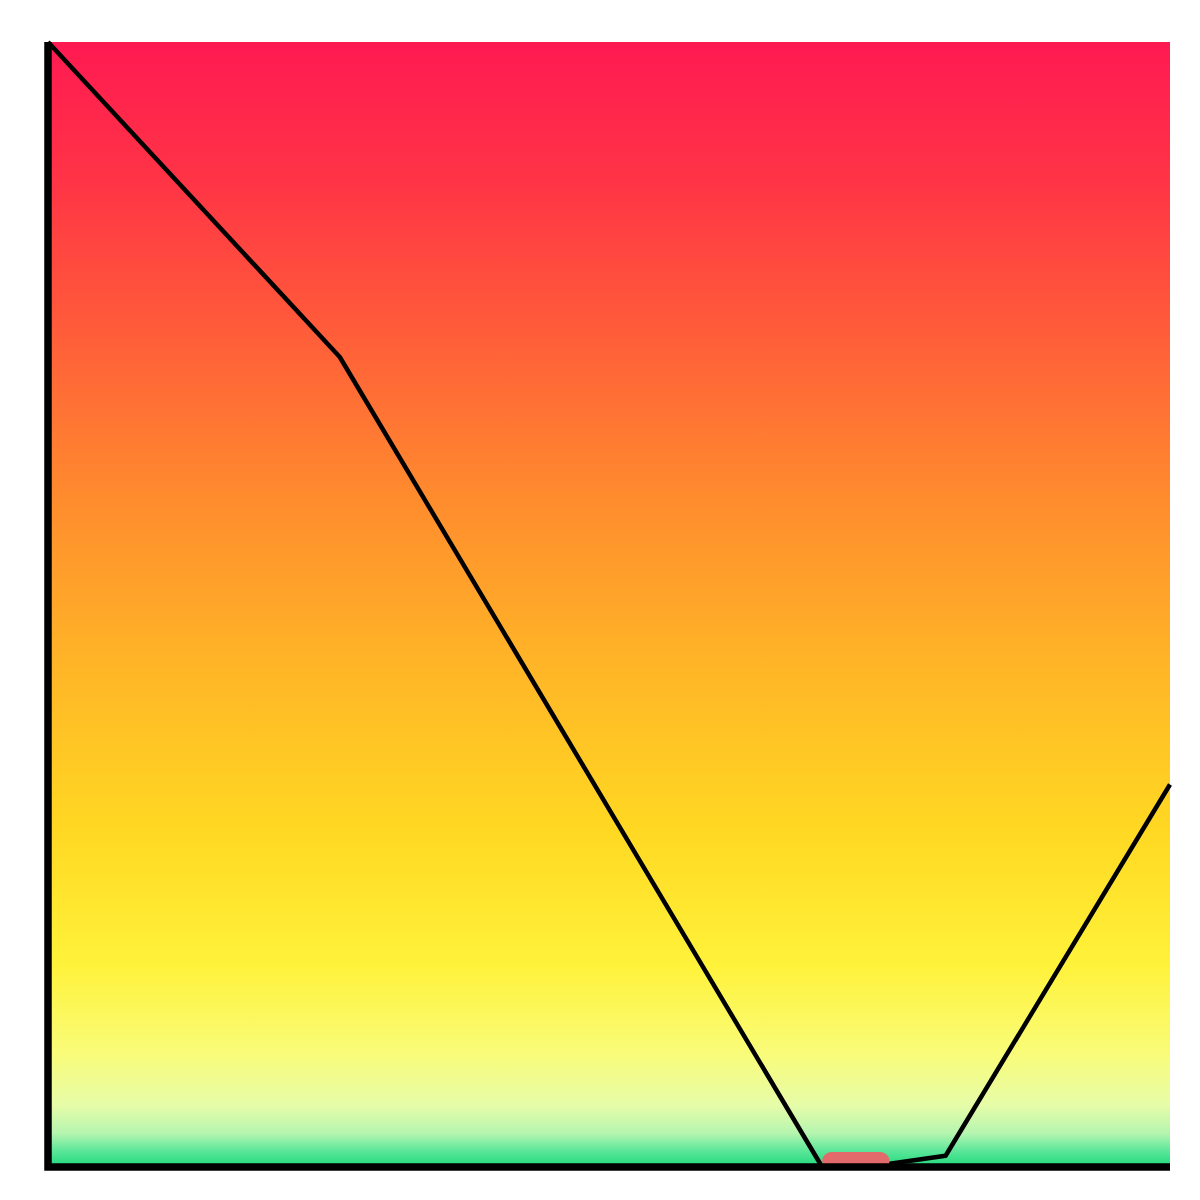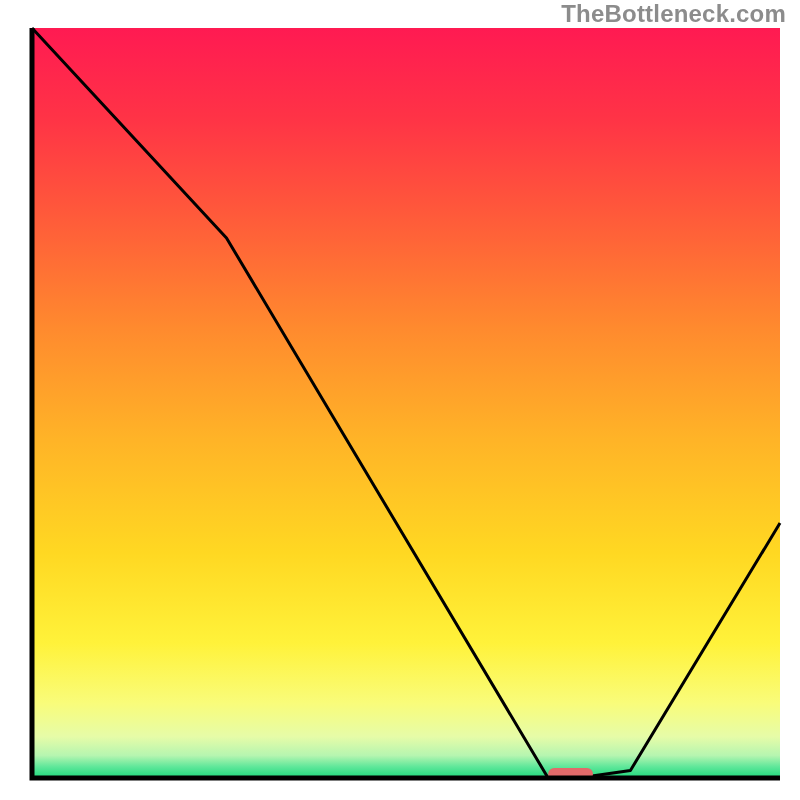--- a/index.html
+++ b/index.html
@@ -25,21 +25,20 @@
     letter-spacing: 0.2px;
   }
   svg {
     display: block;
   }
 </style>
 </head>
 <body>
 
 <div class="container">
-  <div class="watermark">TheBottleneck.com</div>
   <svg id="chart-svg" width="800" height="800">
       <defs>
         <linearGradient id="bg-grad" x1="0" y1="0" x2="0" y2="1">
           <stop offset="0.00%" stop-color="#ff1a52"></stop>
           <stop offset="12.00%" stop-color="#ff3346"></stop>
           <stop offset="25.00%" stop-color="#ff5a3a"></stop>
           <stop offset="40.00%" stop-color="#ff8a2e"></stop>
           <stop offset="55.00%" stop-color="#ffb427"></stop>
           <stop offset="70.00%" stop-color="#ffd822"></stop>
           <stop offset="82.00%" stop-color="#fff23a"></stop>

